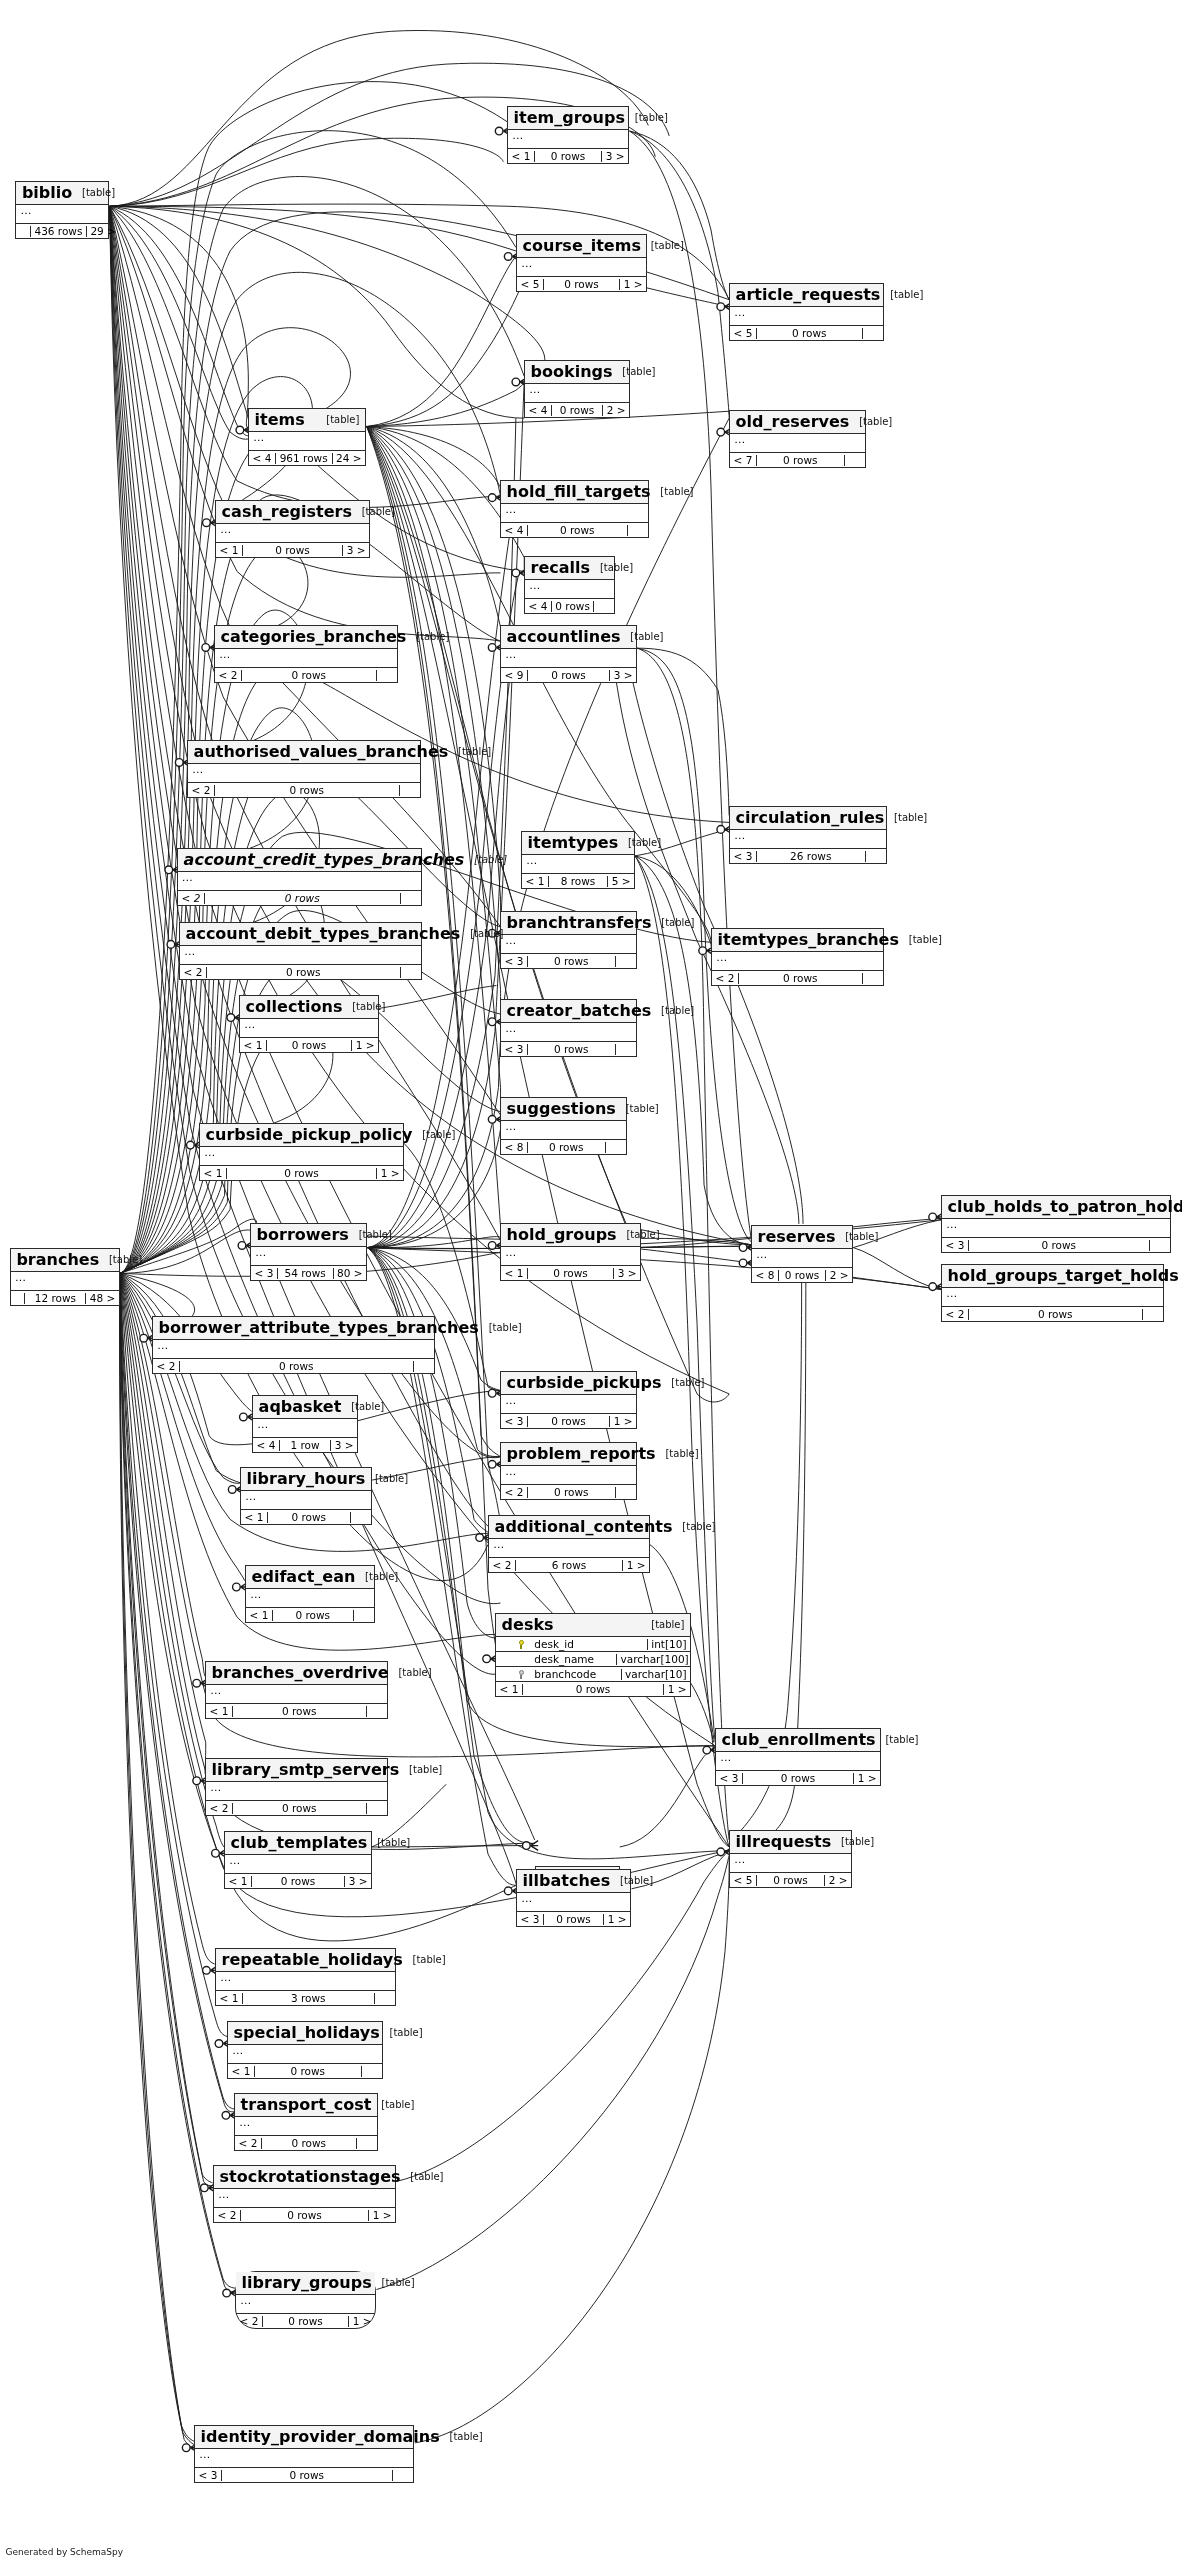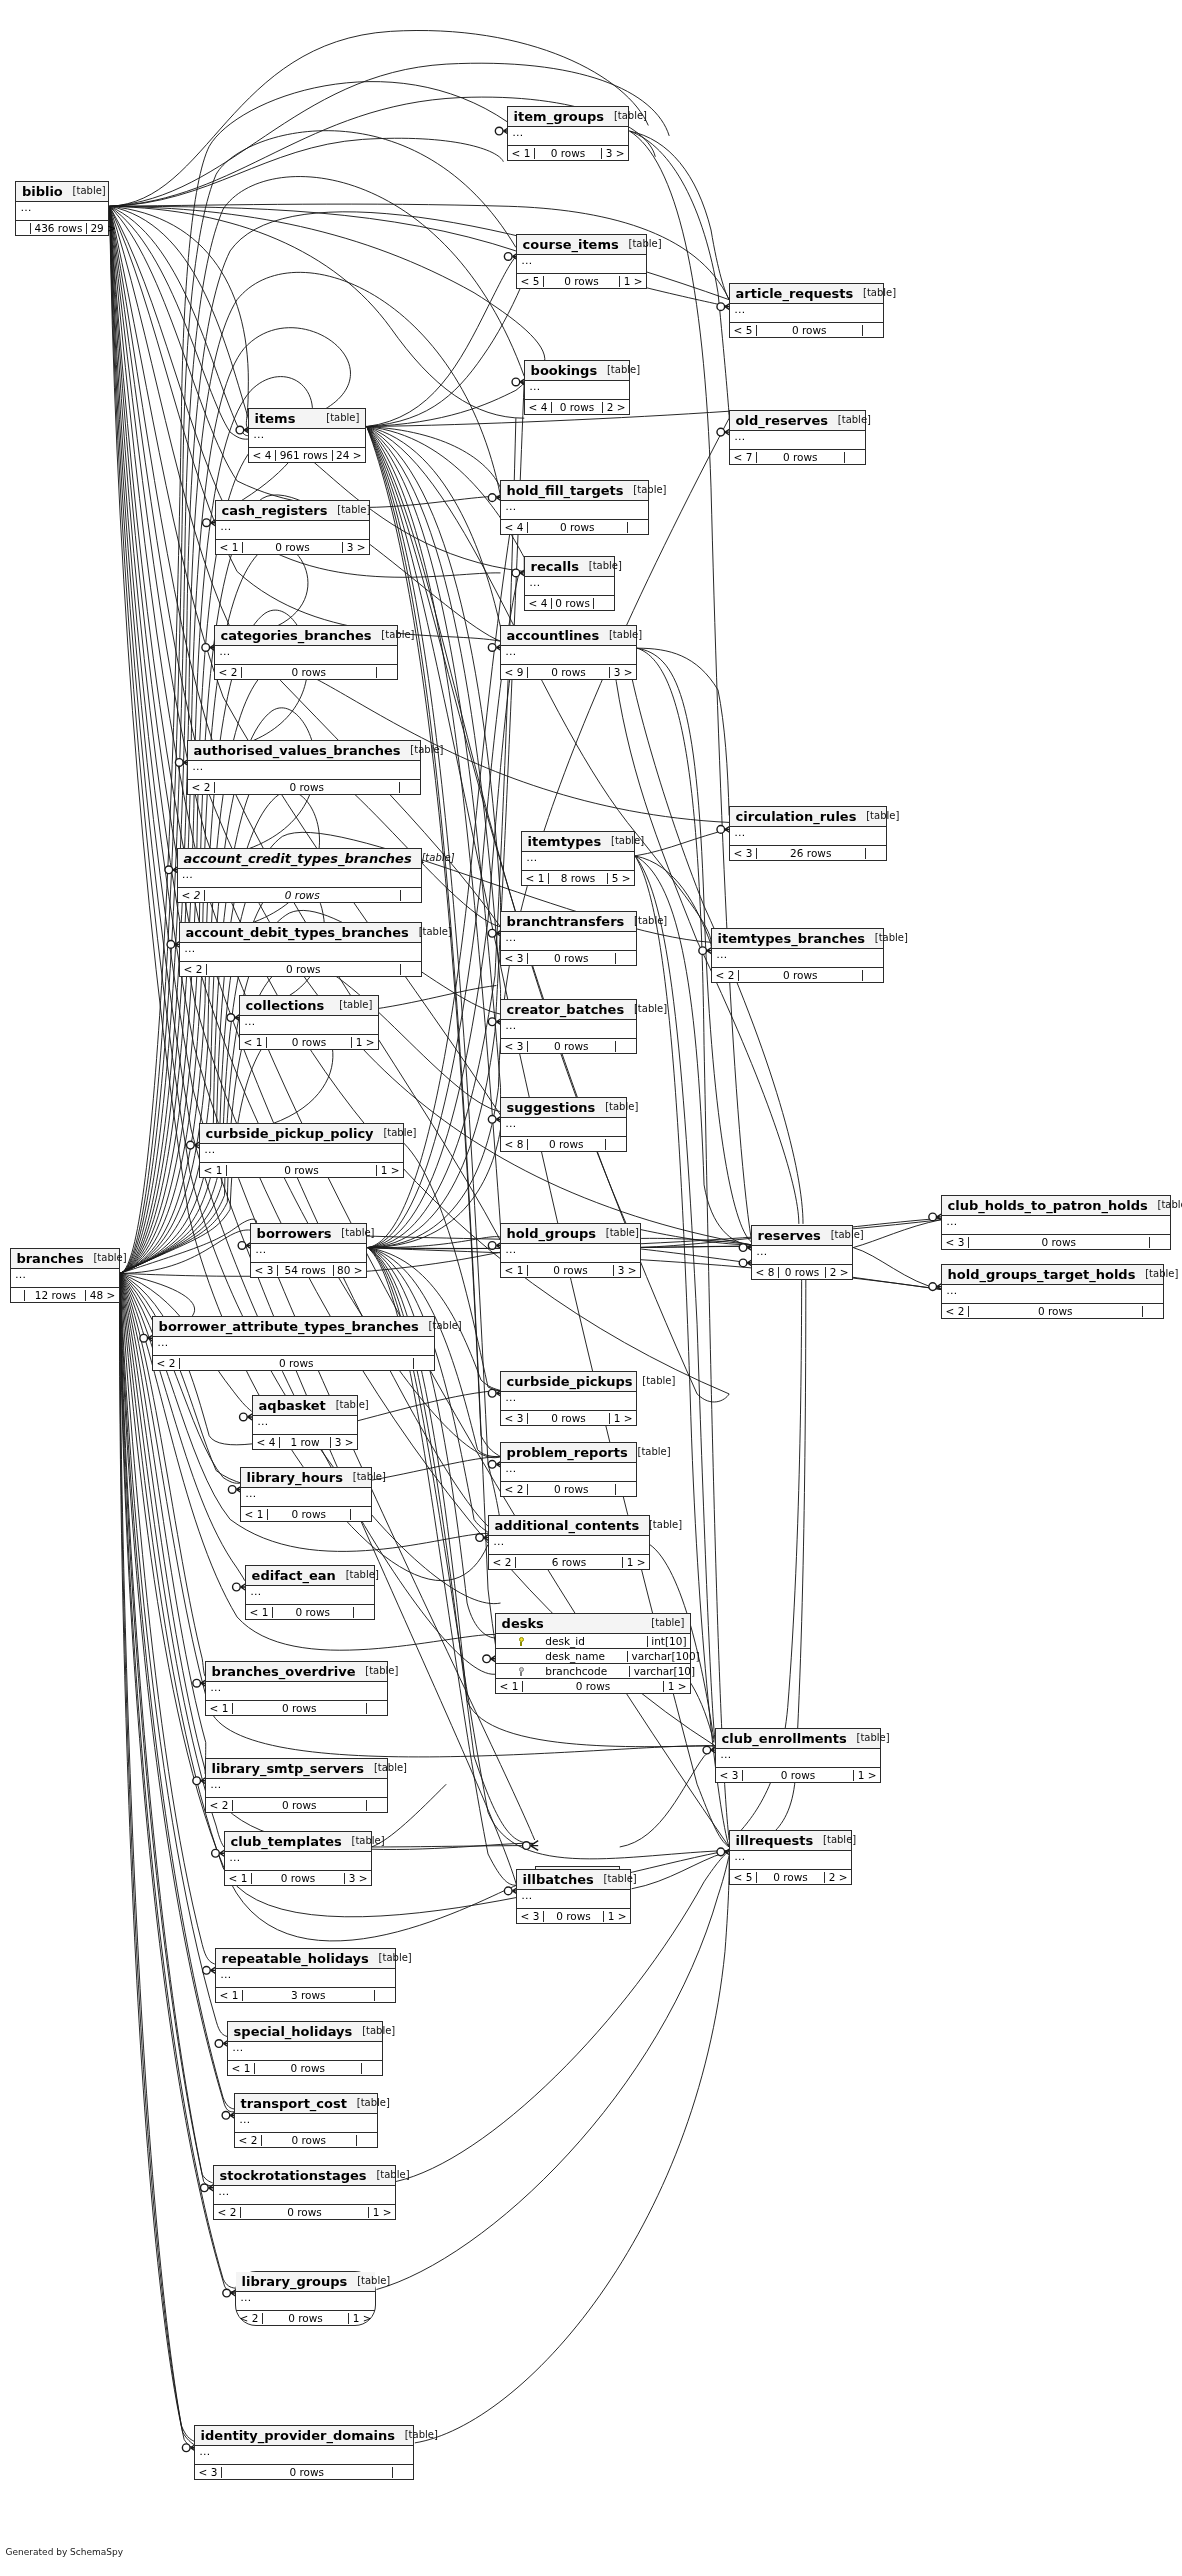--- a/index.html
+++ b/index.html
@@ -36,21 +36,21 @@
     display:flex;
     align-items:center;
     justify-content:space-between;
     background:#f4f4f4;
     border-bottom:0.7px solid #2b2b2b;
     padding:2.8px 5.6px 3.5px 5.6px;
     white-space:nowrap;
   }
   .tbl .tname{
     font-weight:bold;
-    font-size:13px;
+    font-size:16px;
     color:#000;
     letter-spacing:0px;
   }
   .tbl .ttype{
     font-size:10px;
     color:#111;
     padding-left:9.8px;
   }
   .tbl .ellipsis{
     padding:2.1px 4.2px 6.3px 4.2px;
@@ -68,21 +68,21 @@
     border-bottom:0.7px solid #2b2b2b;
     font-size:10.5px;
     height:14px;
   }
   .tbl .colrow:last-child{border-bottom:none;}
   .tbl .colname{
     flex:1 1 auto;
     display:flex;
     align-items:center;
     padding:0 22px;
-    gap:21px;
+    gap:10px;
     white-space:nowrap;
   }
   .tbl .coltype{
     flex:0 0 auto;
     border-left:0.7px solid #2b2b2b;
     padding:0 3.5px;
     white-space:nowrap;
   }
   .keyicon{
     display:inline-block;

